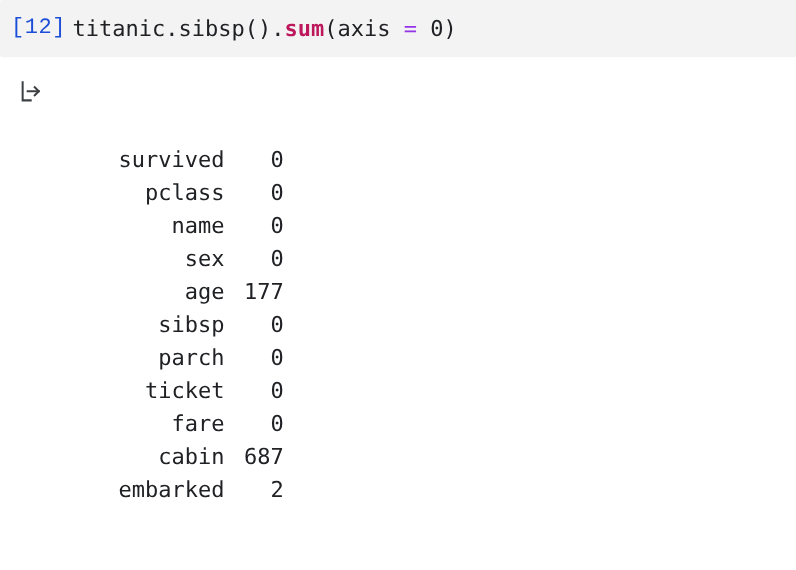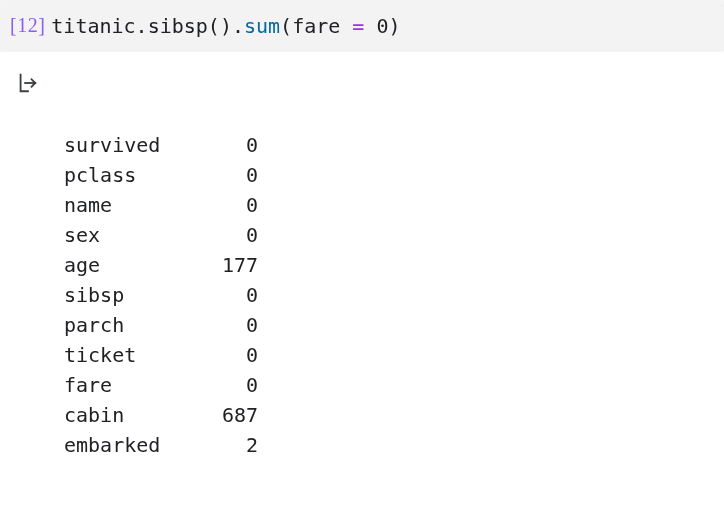--- a/index.html
+++ b/index.html
@@ -16,32 +16,32 @@
     box-sizing: border-box;
   }
   .input-area {
     display: flex;
     align-items: flex-start;
     background: #f3f3f4;
     padding: 14px 10px 14px 10px;
     border-radius: 2px;
   }
   .prompt-in {
-    color: #8b5cf6;
-    font-family: Liberation Serif, serif;
+    color: #1d4ed8;
+    font-family: Liberation Mono, monospace;
     letter-spacing: 0.5px;
     white-space: pre;
     padding-right: 6px;
   }
   .code {
     font-family: inherit;
     white-space: pre;
   }
   .tok-plain { color: #202124; }
-  .tok-call  { color: #0369a1; }  
+  .tok-call  { color: #be185d; font-weight: bold; }  
   .tok-op    { color: #9334e6; }  
 
   .output-area {
     display: flex;
     align-items: flex-start;
     padding: 18px 10px 10px 16px;
   }
   .out-icon-wrap {
     width: 36px;
     flex: 0 0 36px;
@@ -64,35 +64,35 @@
     white-space: pre;
     line-height: 1.5;
     color: #202124;
     padding-left: 12px;
   }
   .series-row {
     display: flex;
   }
   .series-label {
     width: 140px;
-    text-align: left;
+    text-align: right;
   }
   .series-value {
     width: 54px;
     text-align: right;
   }
 </style>
 </head>
 <body>
 
 <div class="cell">
 
   <div class="input-area">
     <span class="prompt-in">[12]</span>
-    <span class="code"><span class="tok-plain">titanic.sibsp().</span><span class="tok-call">sum</span><span class="tok-plain">(fare </span><span class="tok-op">=</span><span class="tok-plain"> 0)</span></span>
+    <span class="code"><span class="tok-plain">titanic.sibsp().</span><span class="tok-call">sum</span><span class="tok-plain">(axis </span><span class="tok-op">=</span><span class="tok-plain"> 0)</span></span>
   </div>
 
   <div class="output-area">
     <div class="out-icon-wrap">
       <svg class="out-icon" viewBox="0 0 24 24">
         <polyline points="5,3 5,21 13,21"></polyline>
         <line x1="10" y1="12" x2="21" y2="12"></line>
         <polyline points="17,8 21,12 17,16"></polyline>
       </svg>
     </div>

